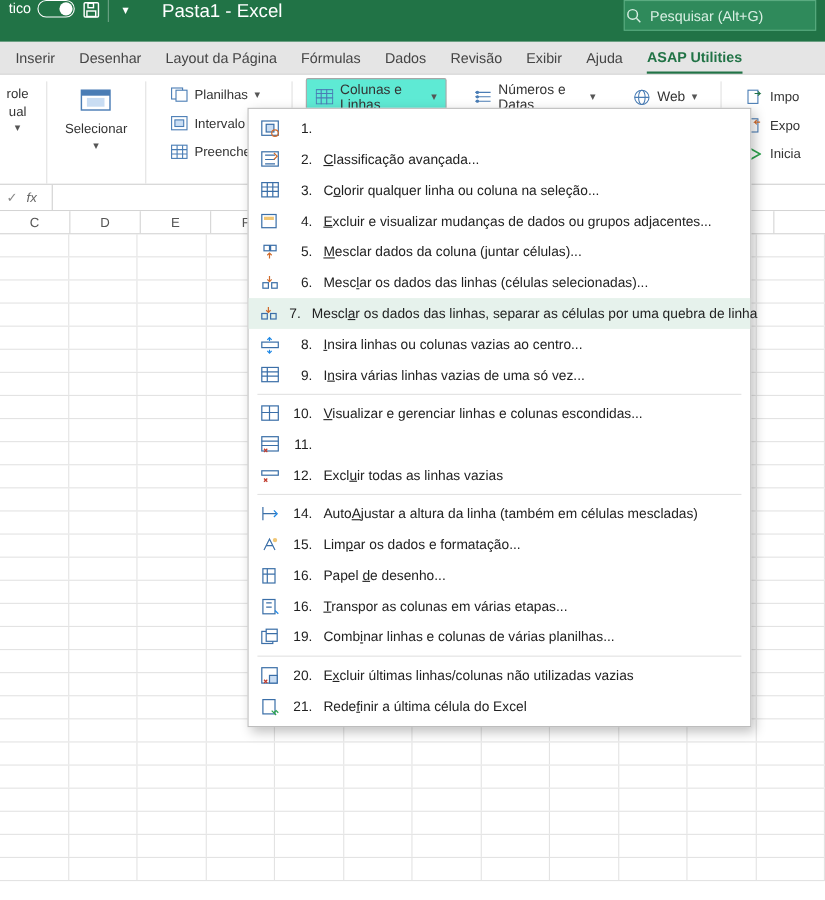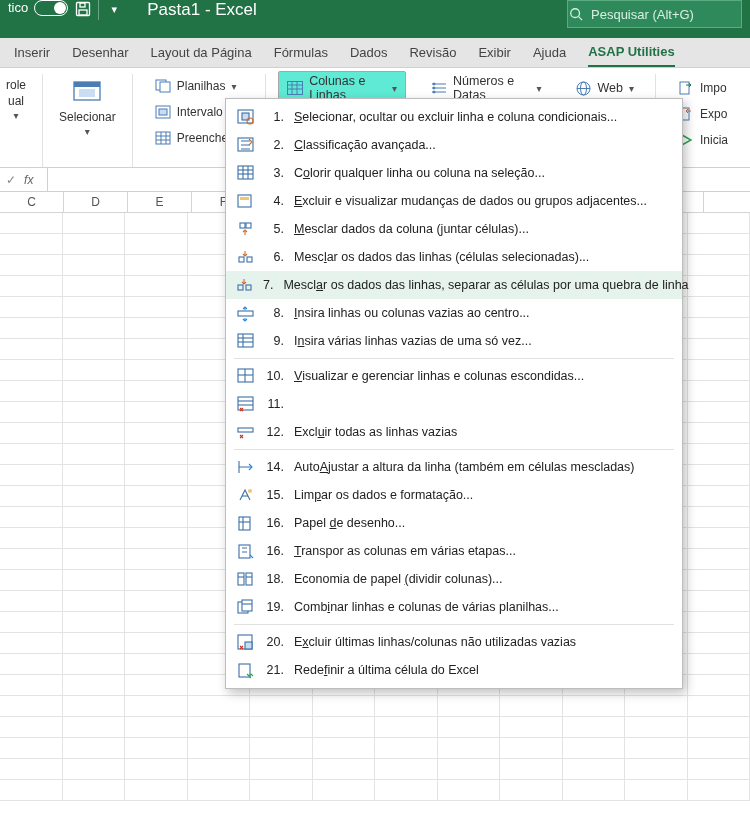--- a/index.html
+++ b/index.html
@@ -643,21 +643,20 @@
 <div class="dropdown" id="dropdown">
     <div class="ditem">
       <span class="dic">
         <svg width="17" height="17" viewBox="0 0 17 17" fill="none" stroke="#3b6fa8" stroke-width="1.1">
           <rect x="1" y="1" width="15" height="13"></rect>
           <rect x="5" y="4" width="7" height="7" fill="#c9ddf3"></rect>
           <circle cx="13" cy="12" r="3" stroke="#d06a2a"></circle>
         </svg>
       </span>
       <span class="dn">1.</span>
-      <span><span class="ul">S</span>elecionar, ocultar ou excluir linha e coluna condicionais...</span>
     </div>
     <div class="ditem">
       <span class="dic">
         <svg width="17" height="17" viewBox="0 0 17 17" fill="none" stroke="#3b6fa8" stroke-width="1.1">
           <rect x="1" y="1" width="15" height="13"></rect>
           <path d="M4 4h9M4 8h9M4 12h9"></path>
           <path d="M12 2l3 3-3 3" stroke="#d06a2a"></path>
         </svg>
       </span>
       <span class="dn">2.</span>
@@ -818,32 +817,20 @@
           <path d="M5 5h5M5 9h5"></path>
           <path d="M13 12l3 3" stroke="#1e88e5"></path>
         </svg>
       </span>
       <span class="dn">16.</span>
       <span><span class="ul">T</span>ranspor as colunas em várias etapas...</span>
     </div>
     <div class="ditem">
       <span class="dic">
         <svg width="17" height="17" viewBox="0 0 17 17" fill="none" stroke="#3b6fa8" stroke-width="1.1">
-          <rect x="1" y="2" width="6" height="12"></rect>
-          <rect x="9" y="2" width="6" height="12"></rect>
-          <line x1="1" y1="6" x2="7" y2="6"></line>
-          <line x1="9" y1="6" x2="15" y2="6"></line>
-        </svg>
-      </span>
-      <span class="dn">18.</span>
-      <span>Economia de papel <span class="ul">(</span>dividir colunas)...</span>
-    </div>
-    <div class="ditem">
-      <span class="dic">
-        <svg width="17" height="17" viewBox="0 0 17 17" fill="none" stroke="#3b6fa8" stroke-width="1.1">
           <rect x="1" y="3" width="10" height="11"></rect>
           <rect x="5" y="1" width="10" height="11" fill="#fff"></rect>
           <line x1="5" y1="5" x2="15" y2="5"></line>
         </svg>
       </span>
       <span class="dn">19.</span>
       <span>Comb<span class="ul">i</span>nar linhas e colunas de várias planilhas...</span>
     </div>
     <div class="dsep"></div>
     <div class="ditem">

